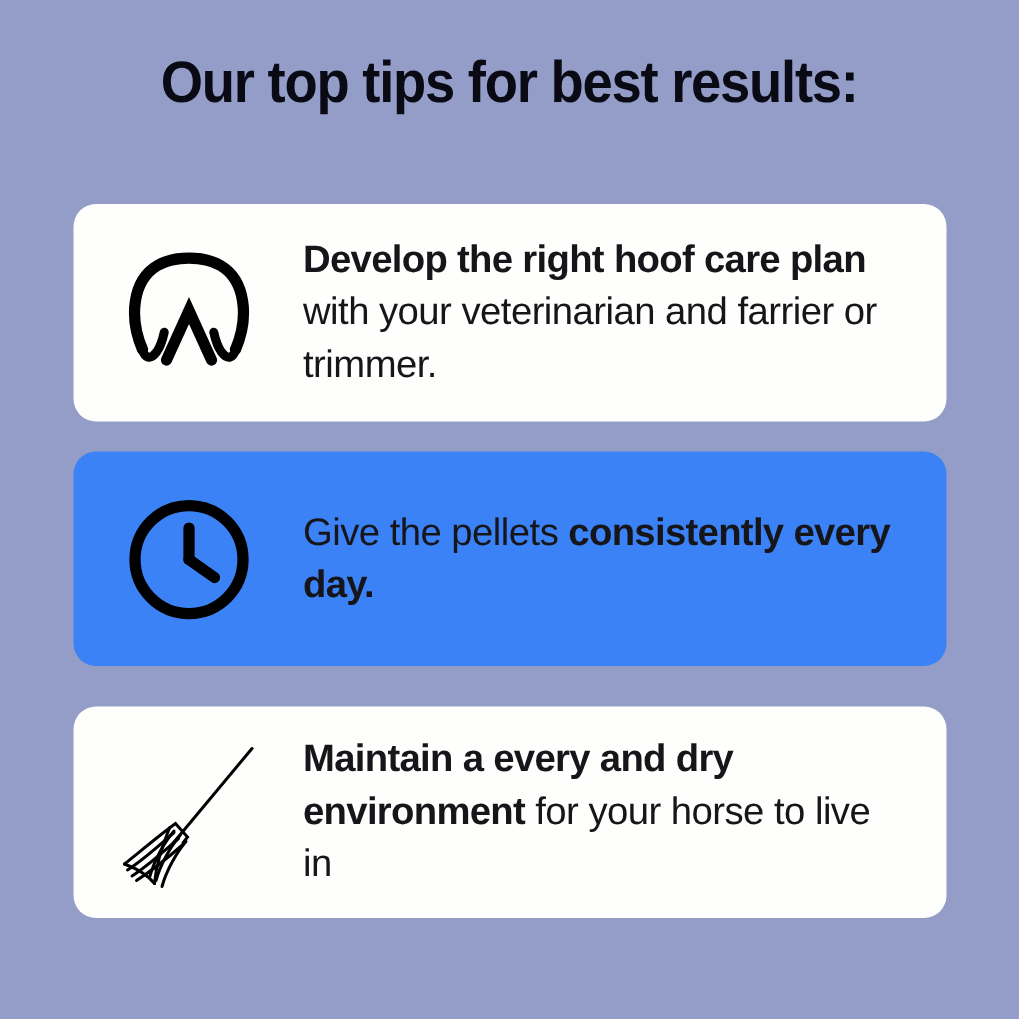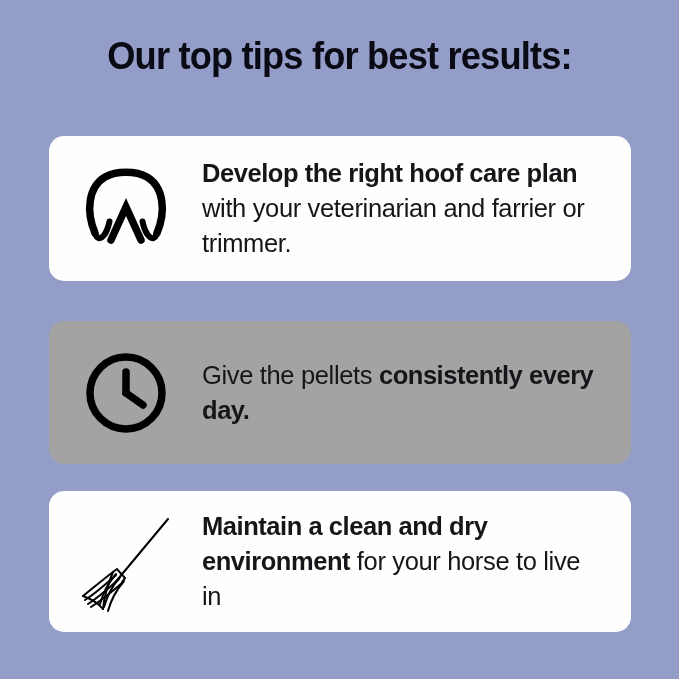--- a/index.html
+++ b/index.html
@@ -48,21 +48,21 @@
   }
 
   .card {
     background:#fefefd;
     border-radius:15px;
     display:flex;
     align-items:center;
     overflow:hidden;
   }
 
-  .card-1 { height:145px; margin-bottom:40px; }
+  .card-1 { height:145px; margin-bottom:20px; }
   .card-2 { height:143px; margin-bottom:27px; }
   .card-3 { height:141px; }
 
   .card-icon {
     width:153px;
     min-width:153px;
     height:100%;
     display:flex;
     align-items:center;
     justify-content:center;
@@ -99,21 +99,21 @@
           <path d="M73 66 C71.5 71.5 68 73.5 63.5 67.5 C61 64 59.5 59 58.5 54.5" fill="none" stroke="#000" stroke-width="6" stroke-linecap="round"></path>
 
           <path d="M27 73 L42 40 L57 73" fill="none" stroke="#000" stroke-width="7.5" stroke-linecap="round" stroke-linejoin="miter"></path>
         </svg>
       </div>
       <div class="card-text" style="color: rgb(22, 22, 26);">
         <b>Develop the right hoof care plan</b><span> with your veterinarian and farrier or trimmer.</span>
       </div>
     </div>
 
-    <div class="card card-2" style="background: #a3a3a3;">
+    <div class="card card-2" style="background: #3b82f6;">
       <div class="card-icon">
         <svg class="icon-svg" width="84" height="84" viewBox="0 0 84 84" aria-hidden="true">
           <circle cx="42" cy="42" r="36" fill="none" stroke="#000" stroke-width="7.5"></circle>
 
           <path d="M42 42 L42 21" fill="none" stroke="#000" stroke-width="7.5" stroke-linecap="round"></path>
 
           <path d="M42 42 L59 54" fill="none" stroke="#000" stroke-width="7.5" stroke-linecap="round"></path>
         </svg>
       </div>
       <div class="card-text" style="color: rgb(22, 22, 26);">
@@ -137,18 +137,18 @@
             <path d="M41 64 C33 70 21 80 11 88"></path>
 
             <path d="M41 64 C36 76 32 90 31 101"></path>
             <path d="M11 88 C19 91 27 96 31 101"></path>
 
             <path d="M41 64 L45 61 L53 70 L50 74"></path>
           </g>
         </svg>
       </div>
       <div class="card-text" style="color: rgb(22, 22, 26);">
-        <b>Maintain a clean and dry environment</b><span> for your horse to live in</span>
+        <b>Maintain a every and dry environment</b><span> for your horse to live in</span>
       </div>
     </div>
 
   </div>
 </div>
 
 </body></html>

